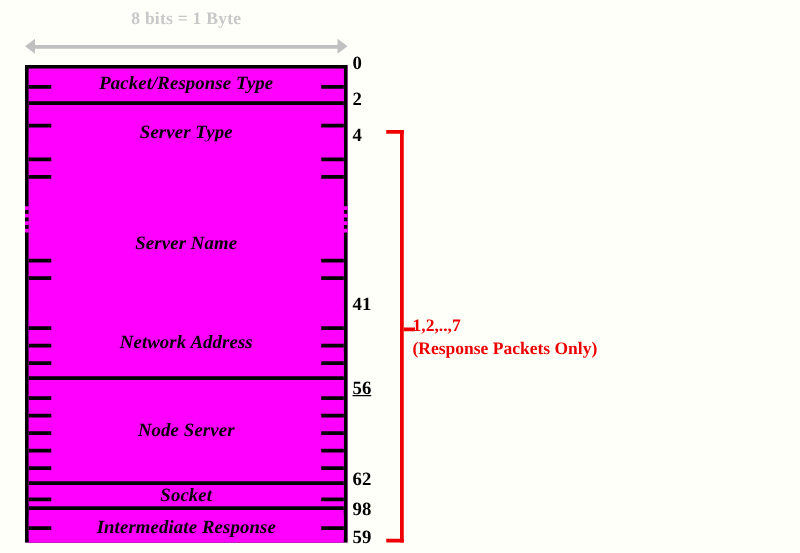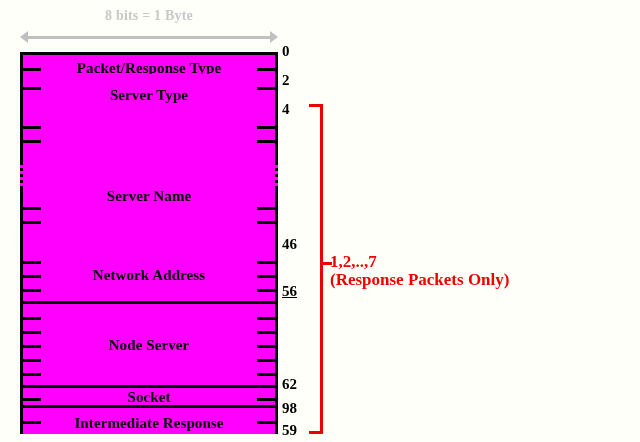--- a/index.html
+++ b/index.html
@@ -71,20 +71,21 @@
     border: 3px solid #000;
     background: #ff00ff;
   }
   .field-row {
     position: absolute;
     left: 0;
     right: 0;
     box-sizing: border-box;
     background: #ff00ff;
     border-bottom: 3px solid #000;
+    font-style: italic;
   }
   .field-row.last {
     border-bottom: none;
   }
   .field-label {
     position: absolute;
     left: 0;
     right: 0;
     top: 50%;
     transform: translateY(-50%);
@@ -168,21 +169,21 @@
     top: 158px;
     width: 9px;
     height: 3px;
     background: #ee0000;
   }
   #annotation-text {
     position: absolute;
     left: 330px;
     top: 253px;
     color: #ee0000;
-    font-size: 17px;
+    font-size: 14px;
     font-weight: bold;
     line-height: 18px;
     white-space: nowrap;
   }
   #annotation-line-1, #annotation-line-2 { display: block; }
 </style>
 </head>
 <body>
 
 <div id="width-arrow-group">
@@ -193,21 +194,21 @@
 </div>
 
 <div id="packet-box">
 
   <div class="field-row" style="top:0px; height:29px;">
     <div class="tick left" style="top:13px;"></div>
     <div class="tick right" style="top:13px;"></div>
     <div class="field-label">Packet/Response Type</div>
   </div>
 
-  <div class="field-row" style="top:19px; height:44px;">
+  <div class="field-row" style="top:31px; height:44px;">
     <div class="tick left" style="top:13px;"></div>
     <div class="tick right" style="top:13px;"></div>
     <div class="field-label">Server Type</div>
   </div>
 
   <div class="field-row" style="top:58px; height:168px;">
     <div class="tick left" style="top:13px;"></div>
     <div class="tick right" style="top:13px;"></div>
     <div class="tick left" style="top:27px;"></div>
     <div class="tick right" style="top:27px;"></div>
@@ -265,22 +266,22 @@
   <div class="field-row last" style="top:357px; height:22px;">
     <div class="tick left" style="top:9px;"></div>
     <div class="tick right" style="top:9px;"></div>
     <div class="field-label">Intermediate Response</div>
   </div>
 </div>
 
 <div class="offset-label" style="top:44px;">0</div>
 <div class="offset-label" style="top:73px;">2</div>
 <div class="offset-label" style="top:102px;">4</div>
-<div class="offset-label" style="top:237px;">46</div>
-<div class="offset-label" style="top:284px;text-decoration:underline;">56</div>
+<div class="offset-label" style="top:237px;">41</div>
+<div class="offset-label" style="top:304px;text-decoration:underline;">56</div>
 <div class="offset-label" style="top:377px;">62</div>
 <div class="offset-label" style="top:401px;">98</div>
 <div class="offset-label" style="top:423px;">59</div>
 
 <div id="annotation-bracket">
   <div id="bracket-arm-top"></div>
   <div id="bracket-spine"></div>
   <div id="bracket-arm-bottom"></div>
   <div id="bracket-nub"></div>
 </div>

